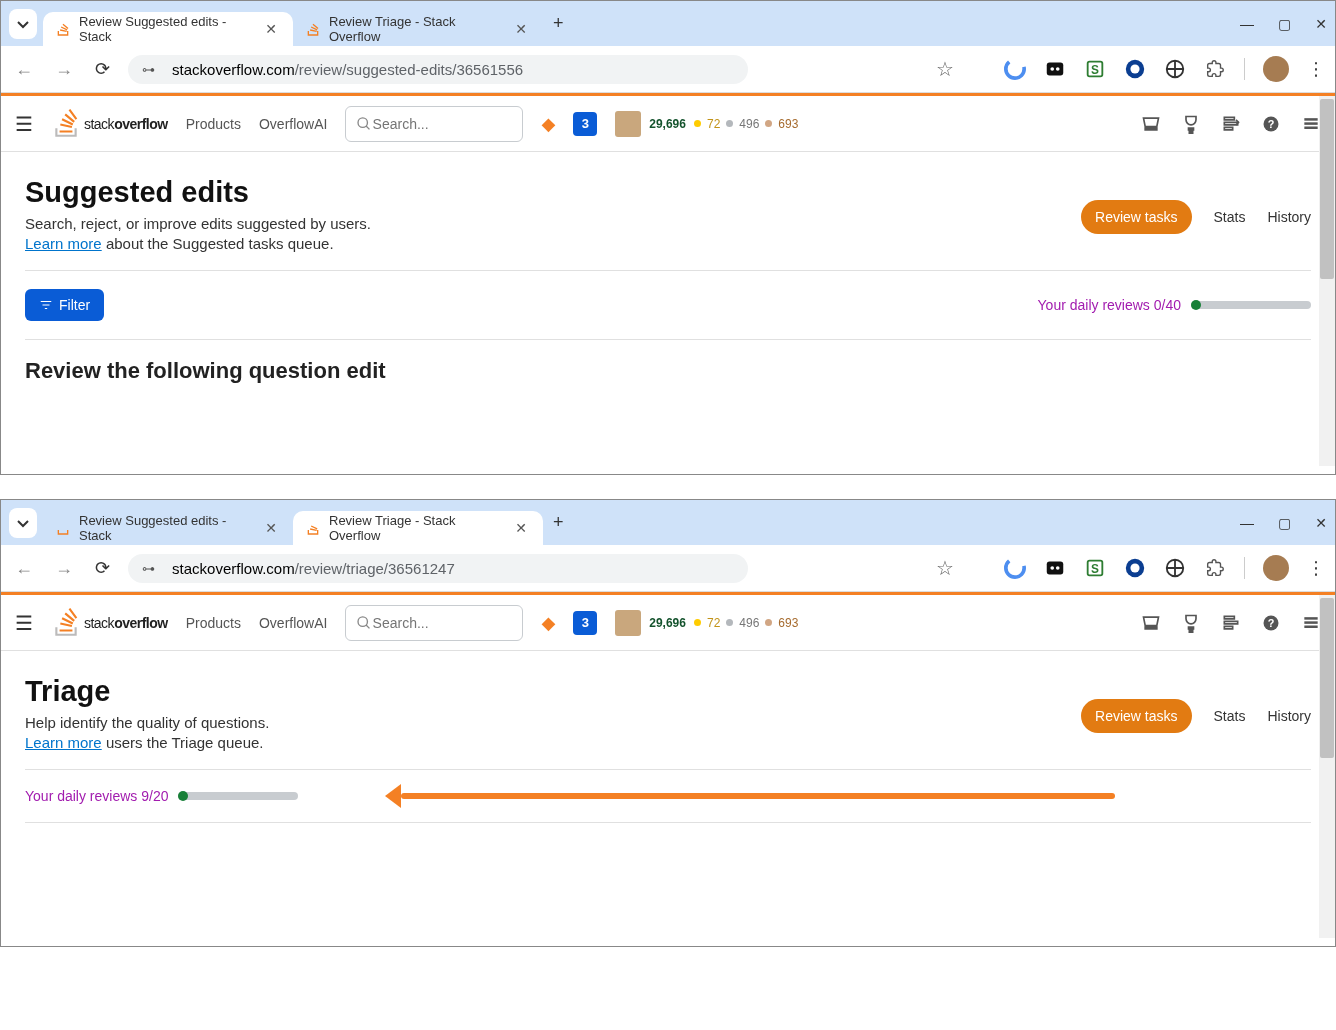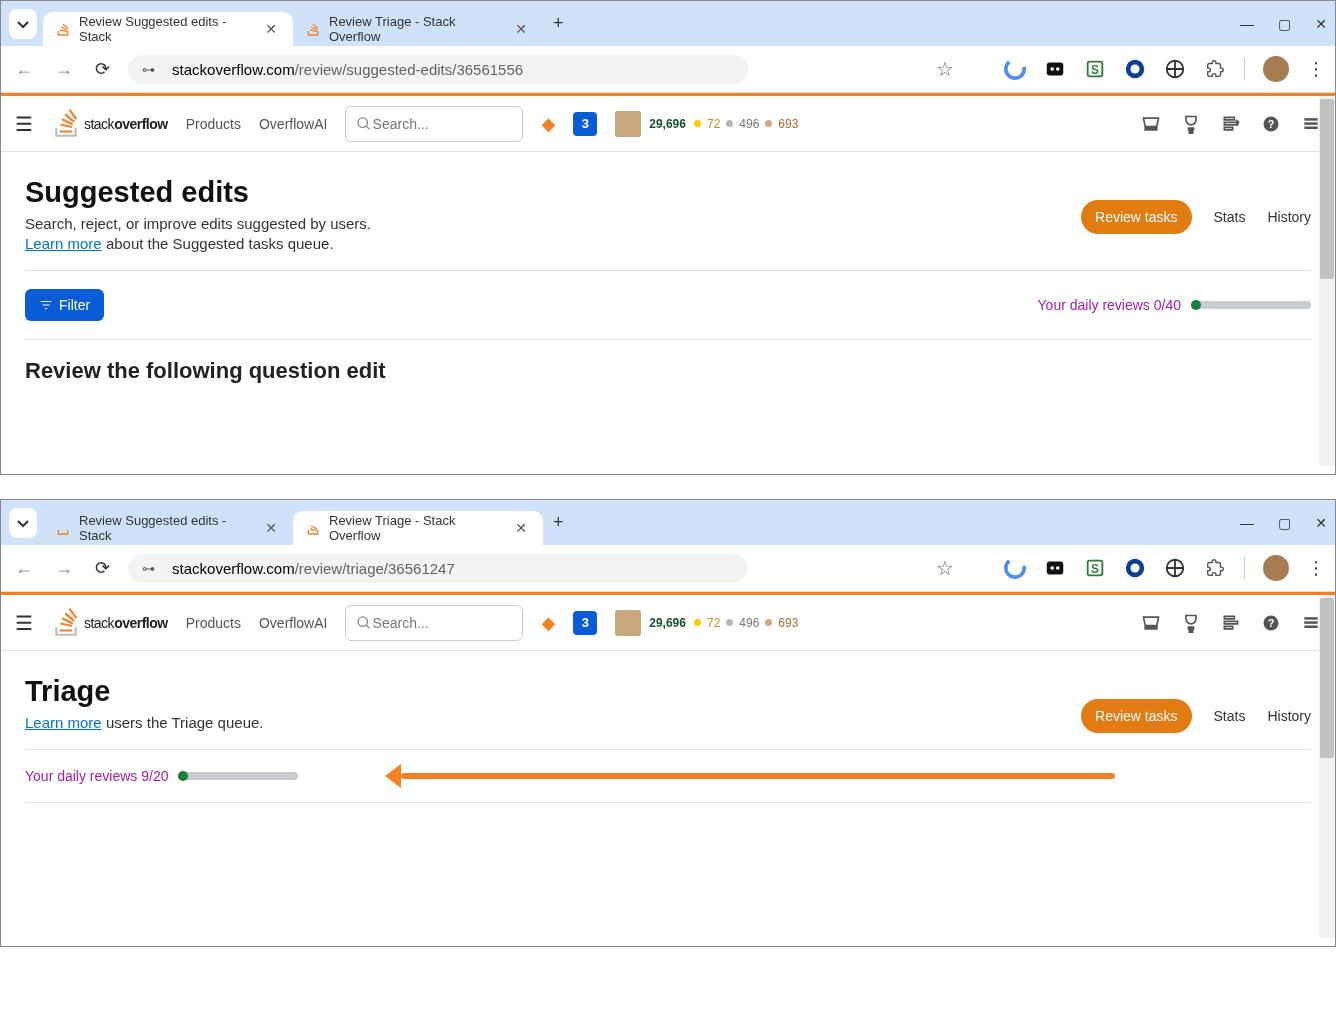--- a/index.html
+++ b/index.html
@@ -375,20 +375,21 @@
             <rect x="4" y="15" width="16" height="3" fill="#555"></rect>
           </svg>
       </div>
     </div>
     <div class="scroll-track" style="top:3px;height:343px;">
       <div class="scrollbar-v" style="height:160px;"></div>
     </div>
 
     <div class="content">
       <h1 class="page-title-h1">Triage</h1>
+      <p class="subtitle">Help identify the quality of questions.</p>
       <p class="subtitle">
         <a class="learn-link">Learn more</a><span> users the Triage queue.</span>
       </p>
       <div class="header-right">
         <button class="btn-orange">Review tasks</button>
         <span class="header-tab">Stats</span>
         <span class="header-tab">History</span>
       </div>
       <div class="divider"></div>
       <div class="filter-row" style="justify-content:flex-start; position:relative;">

